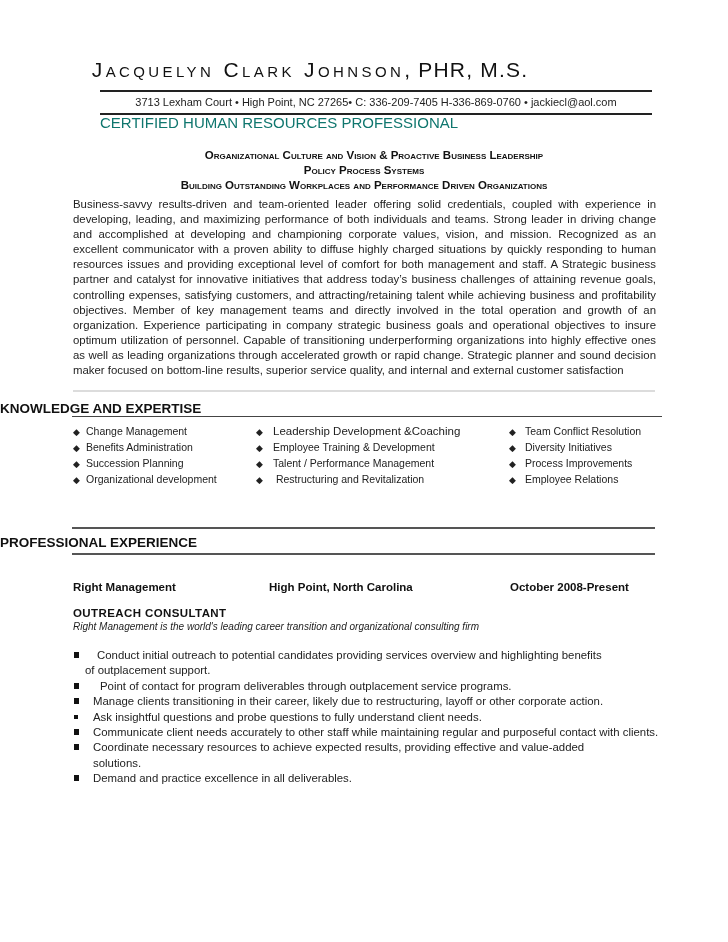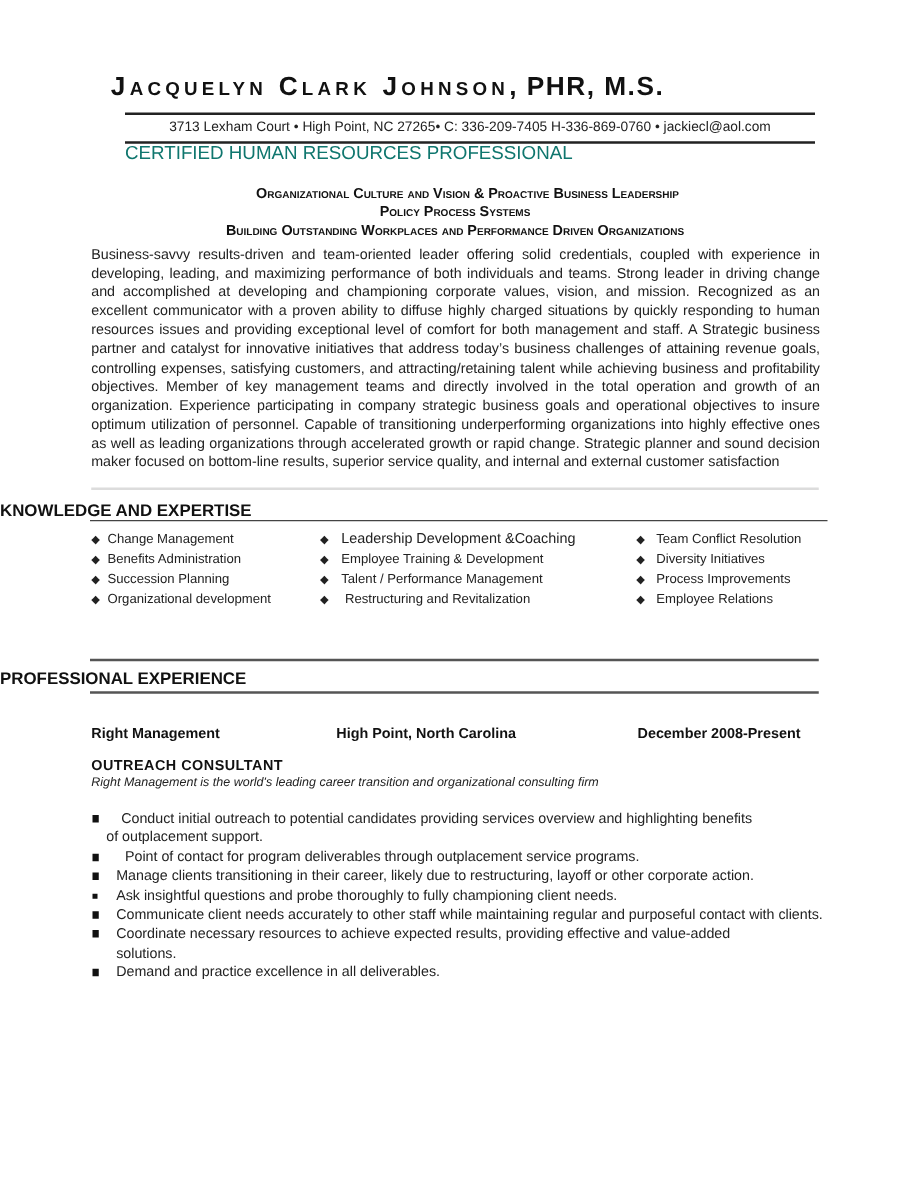--- a/index.html
+++ b/index.html
@@ -3,21 +3,21 @@
 <meta charset="utf-8">
 <style>
   html, body { margin: 0; padding: 0; background: #ffffff; }
   body {
     width: 728px; height: 942px; position: relative; overflow: hidden;
     font-family: "Liberation Sans", sans-serif; color: #111111;
   }
   .abs { position: absolute; }
   .name {
     left: 0; width: 620px; top: 58px; text-align: center;
-    font-size: 21px; font-weight: bold; font-variant: small-caps;
+    font-size: 21px; font-weight: normal; font-variant: small-caps;
     letter-spacing: 3.4px; color: #111;
   }
   .name .tail { letter-spacing: 1.2px; font-variant: normal; }
   .hline { background: #222; height: 1.5px; }
   .contact {
     left: 100px; width: 552px; top: 96px; text-align: center;
     font-size: 11px; color: #222;
   }
   .cert {
     left: 100px; width: 552px; top: 114px; text-align: left;
@@ -86,21 +86,21 @@
   <div class="ke-item"><span class="b" style="width:16px;">◆</span><span>Process Improvements</span></div>
   <div class="ke-item"><span class="b" style="width:16px;">◆</span><span>Employee Relations</span></div>
 </div>
 
 <div class="abs" style="left:72px;width:583px;top:527px;height:2px;background:#555;"></div>
 <div class="abs section-title" style="top:535px;">PROFESSIONAL EXPERIENCE</div>
 <div class="abs" style="left:72px;width:583px;top:553px;height:2px;background:#555;"></div>
 
 <div class="abs job-row" style="left:73px;">Right Management</div>
 <div class="abs job-row" style="left:269px;">High Point, North Carolina</div>
-<div class="abs job-row" style="left:510px;">December 2008-Present</div>
+<div class="abs job-row" style="left:510px;">October 2008-Present</div>
 <div class="abs job-title">OUTREACH CONSULTANT</div>
 <div class="abs job-desc">Right Management is the world's leading career transition and organizational consulting firm</div>
 
 <div class="abs duties">
   <div class="duty">
       <span class="sq"></span>
       <span class="txt" style="padding-left:24px;">Conduct initial outreach to potential candidates providing services overview and highlighting benefits</span>
     </div>
   <div class="duty">
       <span class="txt" style="padding-left:12px;">of outplacement support.</span>
@@ -108,21 +108,21 @@
   <div class="duty">
       <span class="sq"></span>
       <span class="txt" style="padding-left:27px;">Point of contact for program deliverables through outplacement service programs.</span>
     </div>
   <div class="duty">
       <span class="sq"></span>
       <span class="txt">Manage clients transitioning in their career, likely due to restructuring, layoff or other corporate action.</span>
     </div>
   <div class="duty">
       <span class="sq" style="width:4px;height:4px;top:5px;"></span>
-      <span class="txt">Ask insightful questions and probe thoroughly to fully championing client needs.</span>
+      <span class="txt">Ask insightful questions and probe questions to fully understand client needs.</span>
     </div>
   <div class="duty">
       <span class="sq"></span>
       <span class="txt">Communicate client needs accurately to other staff while maintaining regular and purposeful contact with clients.</span>
     </div>
   <div class="duty">
       <span class="sq"></span>
       <span class="txt" style="padding-right:60px;">Coordinate necessary resources to achieve expected results, providing effective and value-added solutions.</span>
     </div>
   <div class="duty">

